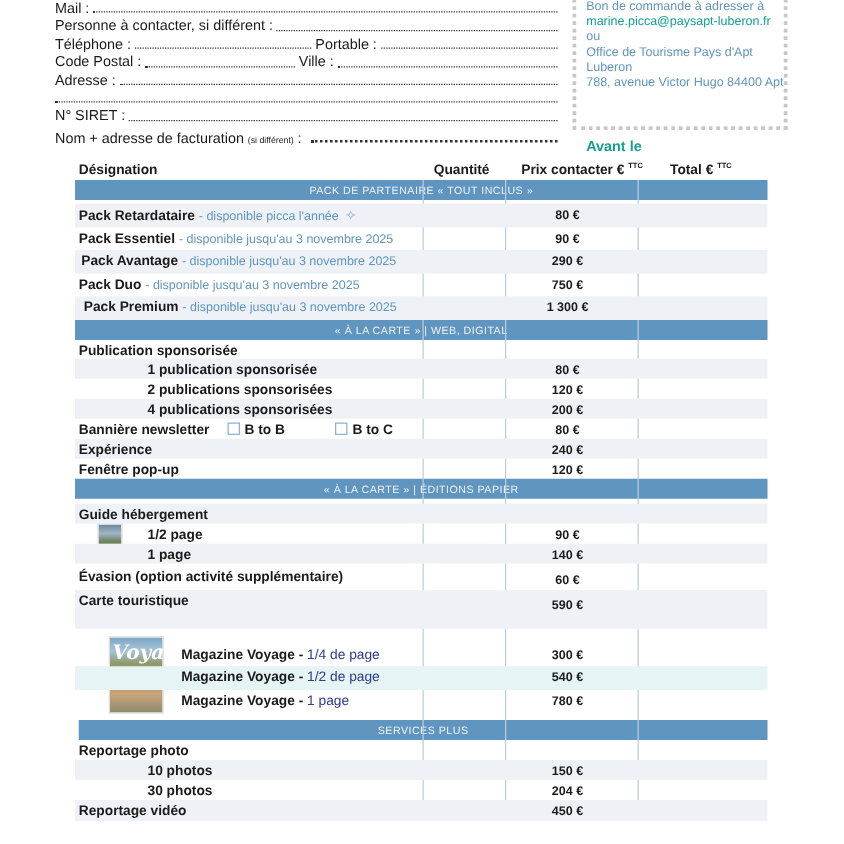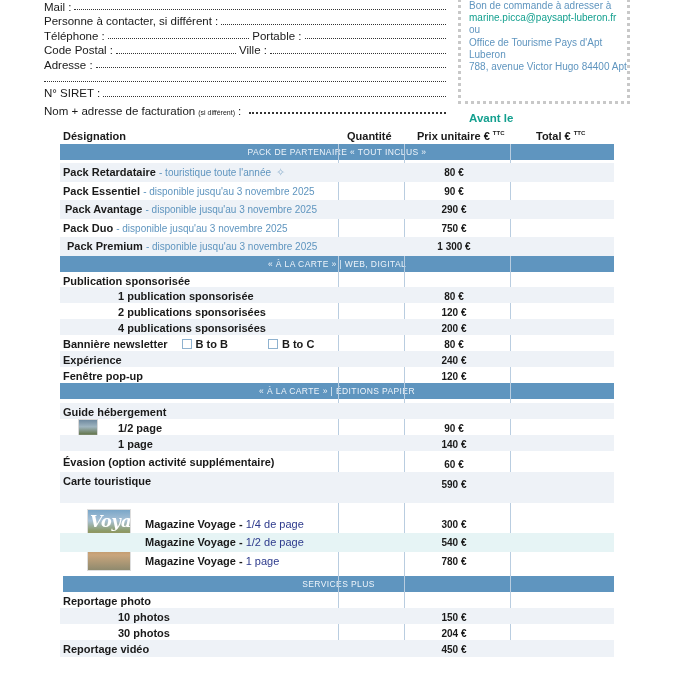--- a/index.html
+++ b/index.html
@@ -110,28 +110,28 @@
 
 <div class="tbl">
 
   <div class="vline" style="left:278px; top:18px; height:512px"></div>
   <div class="vline" style="left:344px; top:18px; height:512px"></div>
   <div class="vline" style="left:450px; top:18px; height:512px"></div>
 
   <div class="head">
     <span style="left:3px">Désignation</span>
     <span style="left:287px">Quantité</span>
-    <span style="left:357px"><span style="position:static">Prix unitaire €</span> <sup>TTC</sup></span>
+    <span style="left:357px"><span style="position:static">Prix contacter €</span> <sup>TTC</sup></span>
     <span style="left:476px"><span style="position:static">Total €</span> <sup>TTC</sup></span>
   </div>
 
   <div class="band">PACK DE PARTENAIRE « TOUT INCLUS »</div>
   <div style="height:3px"></div>
   <div class="row stripe">
-    <span class="d"><span>Pack Retardataire</span> <span class="sub">- touristique toute l'année</span><span class="sparkle">✧</span></span>
+    <span class="d"><span>Pack Retardataire</span> <span class="sub">- disponible picca l'année</span><span class="sparkle">✧</span></span>
     <span class="p">80 €</span>
   </div>
   <div class="row">
     <span class="d"><span>Pack Essentiel</span> <span class="sub">- disponible jusqu'au 3 novembre 2025</span></span>
     <span class="p">90 €</span>
   </div>
   <div class="row stripe">
     <span class="d" style="left:5px"><span>Pack Avantage</span> <span class="sub">- disponible jusqu'au 3 novembre 2025</span></span>
     <span class="p">290 €</span>
   </div>

